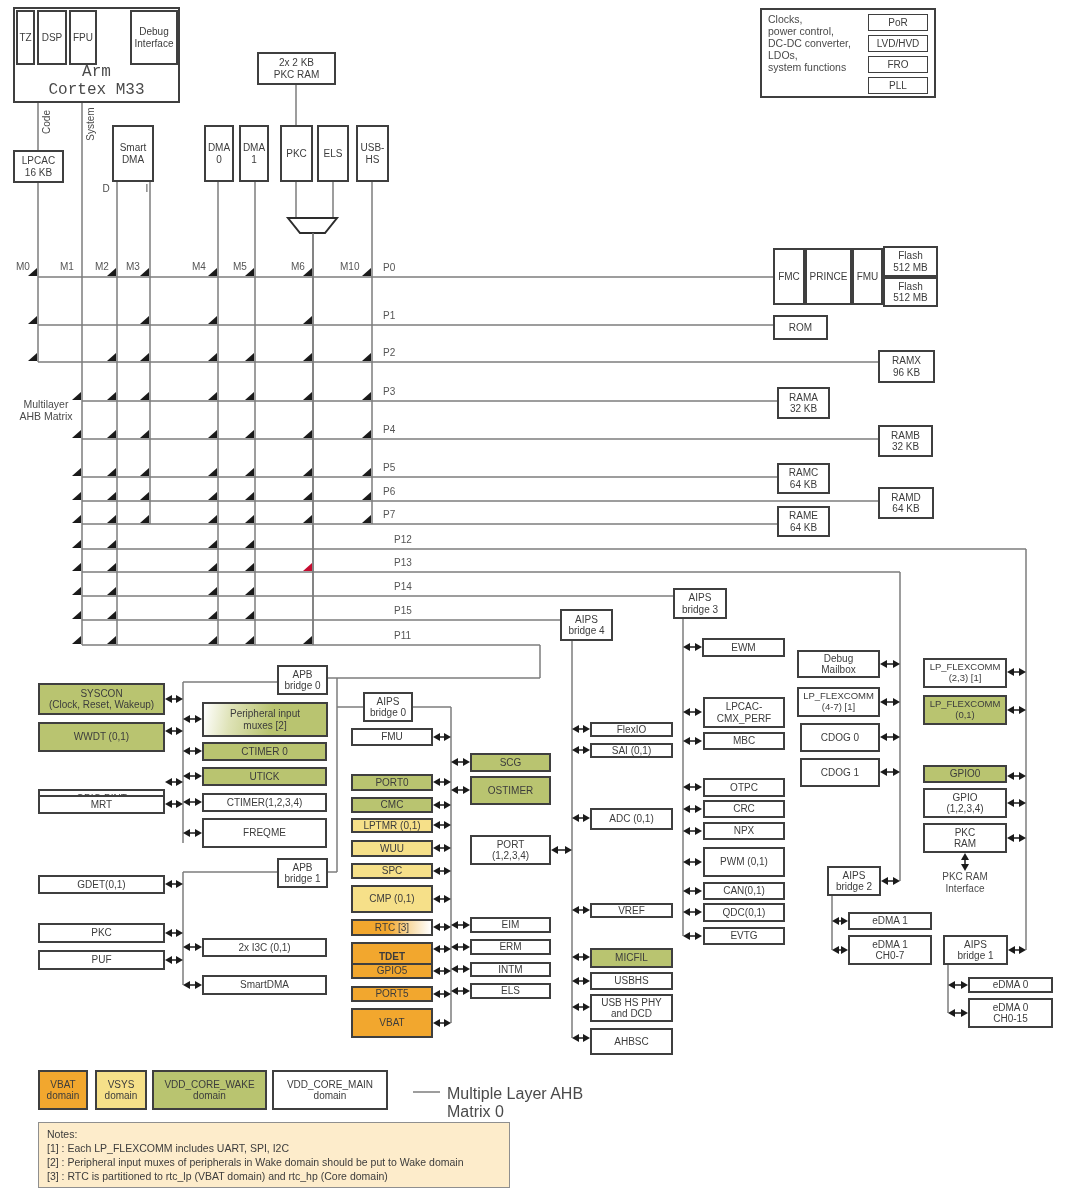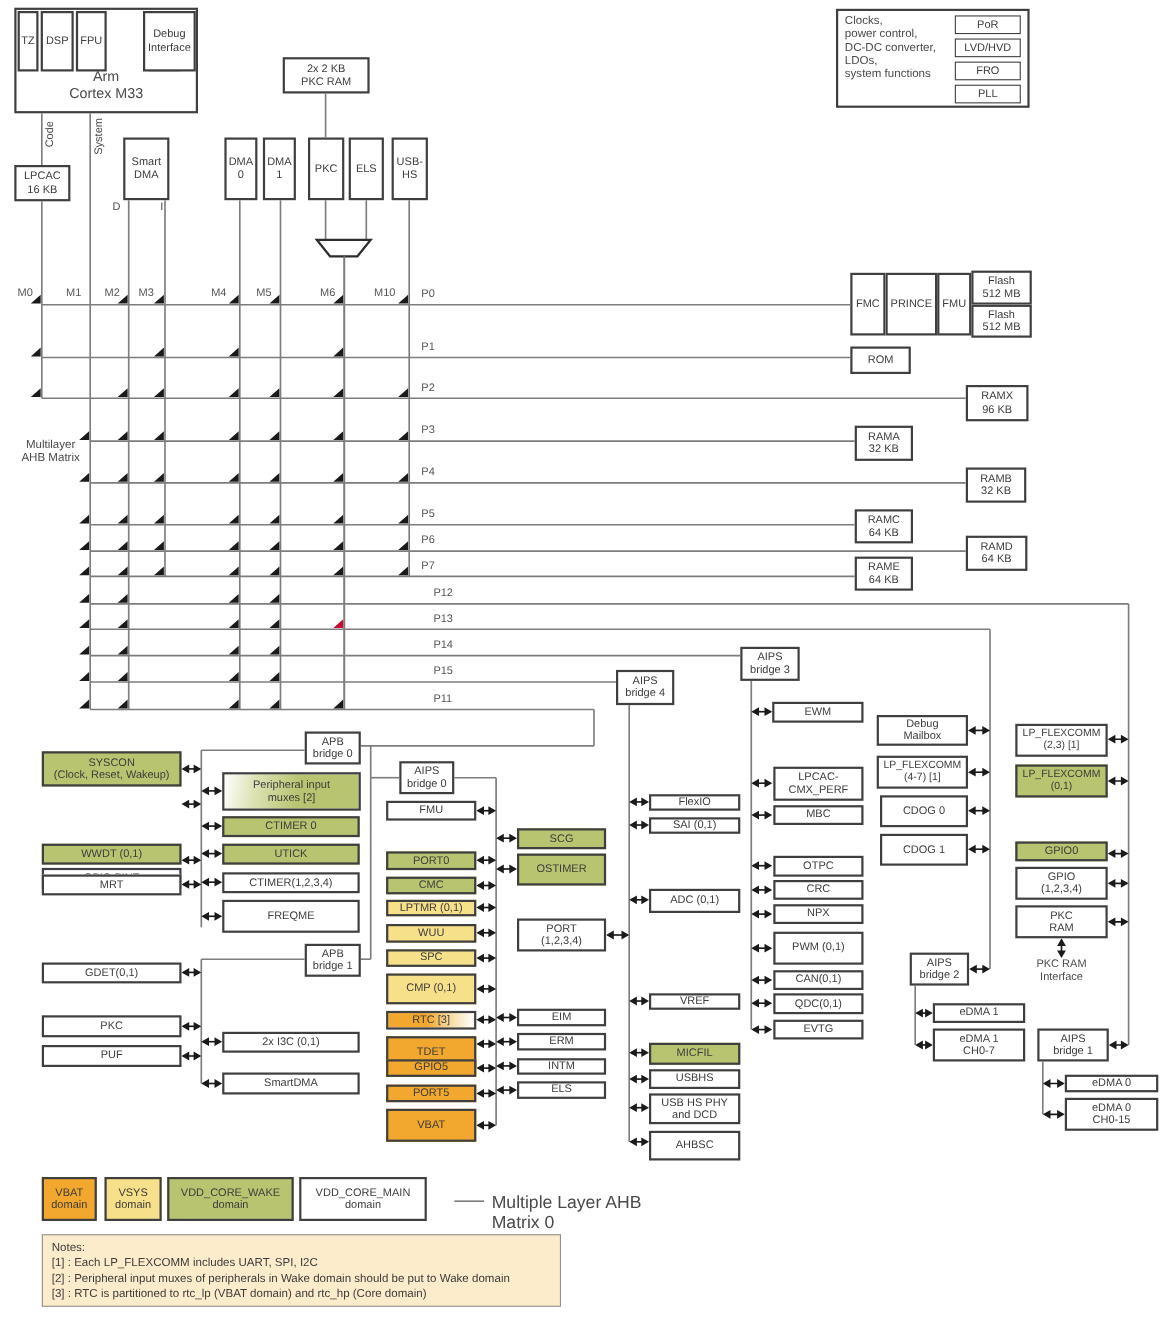--- a/index.html
+++ b/index.html
@@ -408,21 +408,21 @@
     <div class="blk main" style="left: 560px; top: 609px; width: 53px; height: 32px;">AIPS
 bridge 4</div>
     <div class="blk main" style="left: 277px; top: 665px; width: 51px; height: 30px;">APB
 bridge 0</div>
     <div class="blk main" style="left: 277px; top: 858px; width: 51px; height: 30px;">APB
 bridge 1</div>
     <div class="blk main" style="left: 363px; top: 692px; width: 50px; height: 30px;">AIPS
 bridge 0</div>
     <div class="blk wake" style="left: 38px; top: 683px; width: 127px; height: 32px;">SYSCON
 (Clock, Reset, Wakeup)</div>
-    <div class="blk wake" style="left: 38px; top: 722px; width: 127px; height: 19px; margin-top: 45px;">WWDT (0,1)</div>
+    <div class="blk wake" style="left: 38px; top: 722px; width: 127px; height: 30px;">WWDT (0,1)</div>
     <div class="blk main" style="left: 38px; top: 773px; width: 127px; height: 19px; margin-top: 16px;">GPIO PINT</div>
     <div class="blk main" style="left: 38px; top: 795px; width: 127px; height: 19px;">MRT</div>
     <div class="blk main" style="left: 38px; top: 875px; width: 127px; height: 19px;">GDET(0,1)</div>
     <div class="blk main" style="left: 38px; top: 923px; width: 127px; height: 20px;">PKC</div>
     <div class="blk main" style="left: 38px; top: 950px; width: 127px; height: 20px;">PUF</div>
     <div class="blk wake grad-pmux" style="left: 202px; top: 702px; width: 126px; height: 35px;">Peripheral input
 muxes [2]</div>
     <div class="blk wake" style="left: 202px; top: 742px; width: 125px; height: 19px;">CTIMER 0</div>
     <div class="blk wake" style="left: 202px; top: 767px; width: 125px; height: 19px;">UTICK</div>
     <div class="blk main" style="left: 202px; top: 793px; width: 125px; height: 19px;">CTIMER(1,2,3,4)</div>
@@ -430,21 +430,21 @@
     <div class="blk main" style="left: 202px; top: 938px; width: 125px; height: 19px;">2x I3C (0,1)</div>
     <div class="blk main" style="left: 202px; top: 975px; width: 125px; height: 20px;">SmartDMA</div>
     <div class="blk main" style="left: 351px; top: 728px; width: 82px; height: 18px;">FMU</div>
     <div class="blk wake" style="left: 351px; top: 774px; width: 82px; height: 17px;">PORT0</div>
     <div class="blk wake" style="left: 351px; top: 797px; width: 82px; height: 16px;">CMC</div>
     <div class="blk vsys" style="left: 351px; top: 818px; width: 82px; height: 15px;">LPTMR (0,1)</div>
     <div class="blk vsys" style="left: 351px; top: 840px; width: 82px; height: 17px;">WUU</div>
     <div class="blk vsys" style="left: 351px; top: 863px; width: 82px; height: 16px;">SPC</div>
     <div class="blk vsys" style="left: 351px; top: 885px; width: 82px; height: 28px;">CMP (0,1)</div>
     <div class="blk vbat grad-rtc" style="left: 351px; top: 919px; width: 82px; height: 17px;">RTC [3]</div>
-    <div class="blk vbat" style="left: 351px; top: 942px; width: 82px; height: 29px;">TDET</div>
+    <div class="blk vbat" style="left: 351px; top: 942px; width: 82px; height: 29px; font-weight: bold;">TDET</div>
     <div class="blk vbat" style="left: 351px; top: 963px; width: 82px; height: 16px;">GPIO5</div>
     <div class="blk vbat" style="left: 351px; top: 986px; width: 82px; height: 16px;">PORT5</div>
     <div class="blk vbat" style="left: 351px; top: 1008px; width: 82px; height: 30px;">VBAT</div>
     <div class="blk wake" style="left: 470px; top: 753px; width: 81px; height: 19px;">SCG</div>
     <div class="blk wake" style="left: 470px; top: 776px; width: 81px; height: 29px;">OSTIMER</div>
     <div class="blk main" style="left: 470px; top: 835px; width: 81px; height: 30px;">PORT
 (1,2,3,4)</div>
     <div class="blk main" style="left: 470px; top: 917px; width: 81px; height: 16px;">EIM</div>
     <div class="blk main" style="left: 470px; top: 939px; width: 81px; height: 16px;">ERM</div>
     <div class="blk main" style="left: 470px; top: 962px; width: 81px; height: 15px;">INTM</div>
@@ -495,21 +495,21 @@
     <div class="blk main" style="left: 968px; top: 998px; width: 85px; height: 30px;">eDMA 0
 CH0-15</div>
     <div class="blk vbat" style="left: 38px; top: 1070px; width: 50px; height: 40px;">VBAT
 domain</div>
     <div class="blk vsys" style="left: 95px; top: 1070px; width: 52px; height: 40px;">VSYS
 domain</div>
     <div class="blk wake" style="left: 152px; top: 1070px; width: 115px; height: 40px;">VDD_CORE_WAKE
 domain</div>
     <div class="blk main" style="left: 272px; top: 1070px; width: 116px; height: 40px;">VDD_CORE_MAIN
 domain</div>
-    <div class="txt " style="left: 13px; top: 63px; width: 167px; height: 38px; font-size: 13px;">Arm
+    <div class="txt " style="left: 13px; top: 63px; width: 167px; height: 38px; font-size: 16px; font-family: Liberation Mono, monospace;">Arm
 Cortex M33</div>
     <div class="txt rot" style="left: 24px; top: 116px; width: 45px; height: 12px; font-size: 10px;">Code</div>
     <div class="txt rot" style="left: 68px; top: 118px; width: 45px; height: 12px; font-size: 10px;">System</div>
     <div class="txt " style="left: 100px; top: 183px; width: 12px; height: 13px; font-size: 10px;">D</div>
     <div class="txt " style="left: 141px; top: 183px; width: 12px; height: 13px; font-size: 10px;">I</div>
     <div class="txt " style="left: 10px; top: 398px; width: 72px; height: 30px; font-size: 10.5px;">Multilayer
 AHB Matrix</div>
     <div class="txt la" style="left: 768px; top: 13px; width: 98px; height: 82px; font-size: 10.5px;">Clocks,
 power control,
 DC-DC  converter,

